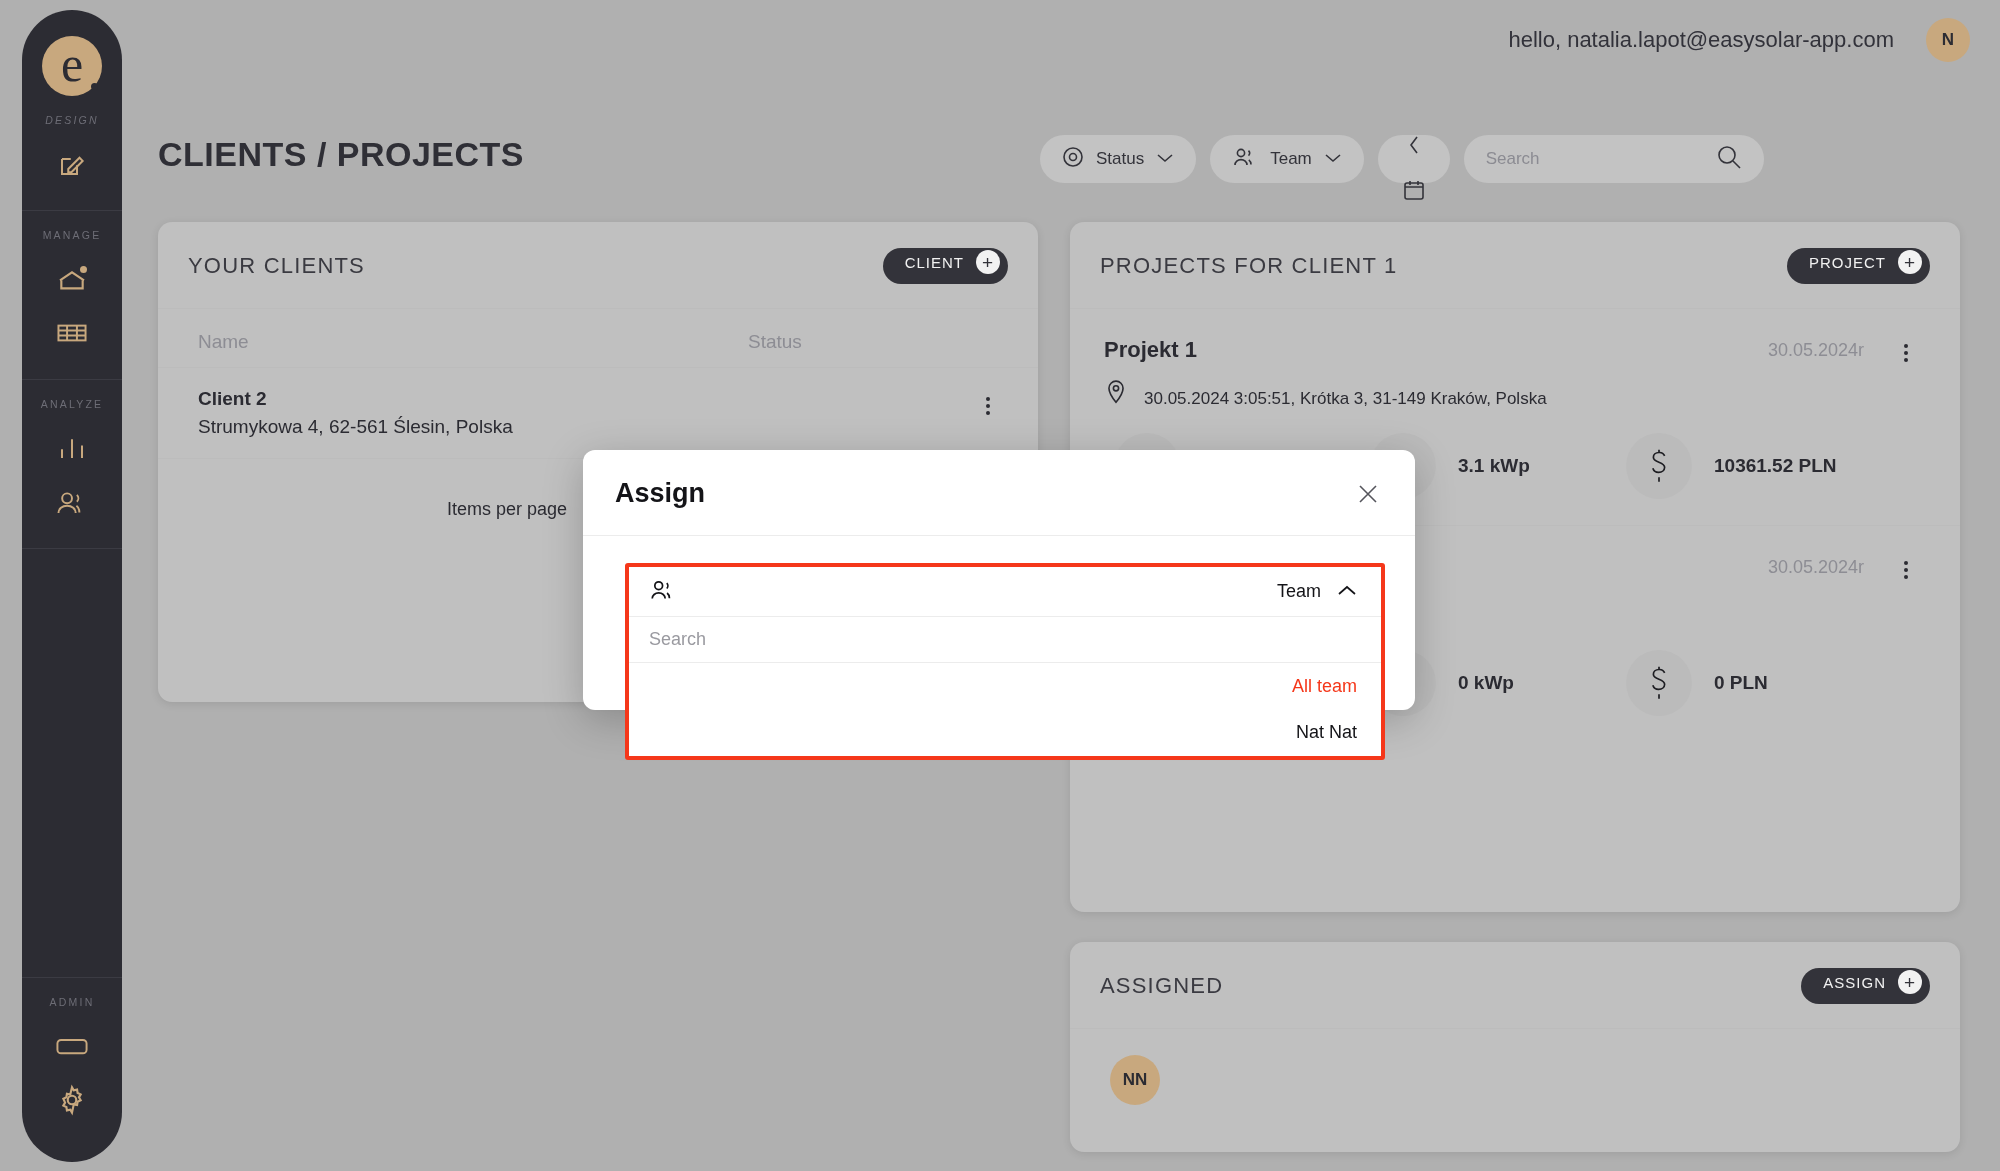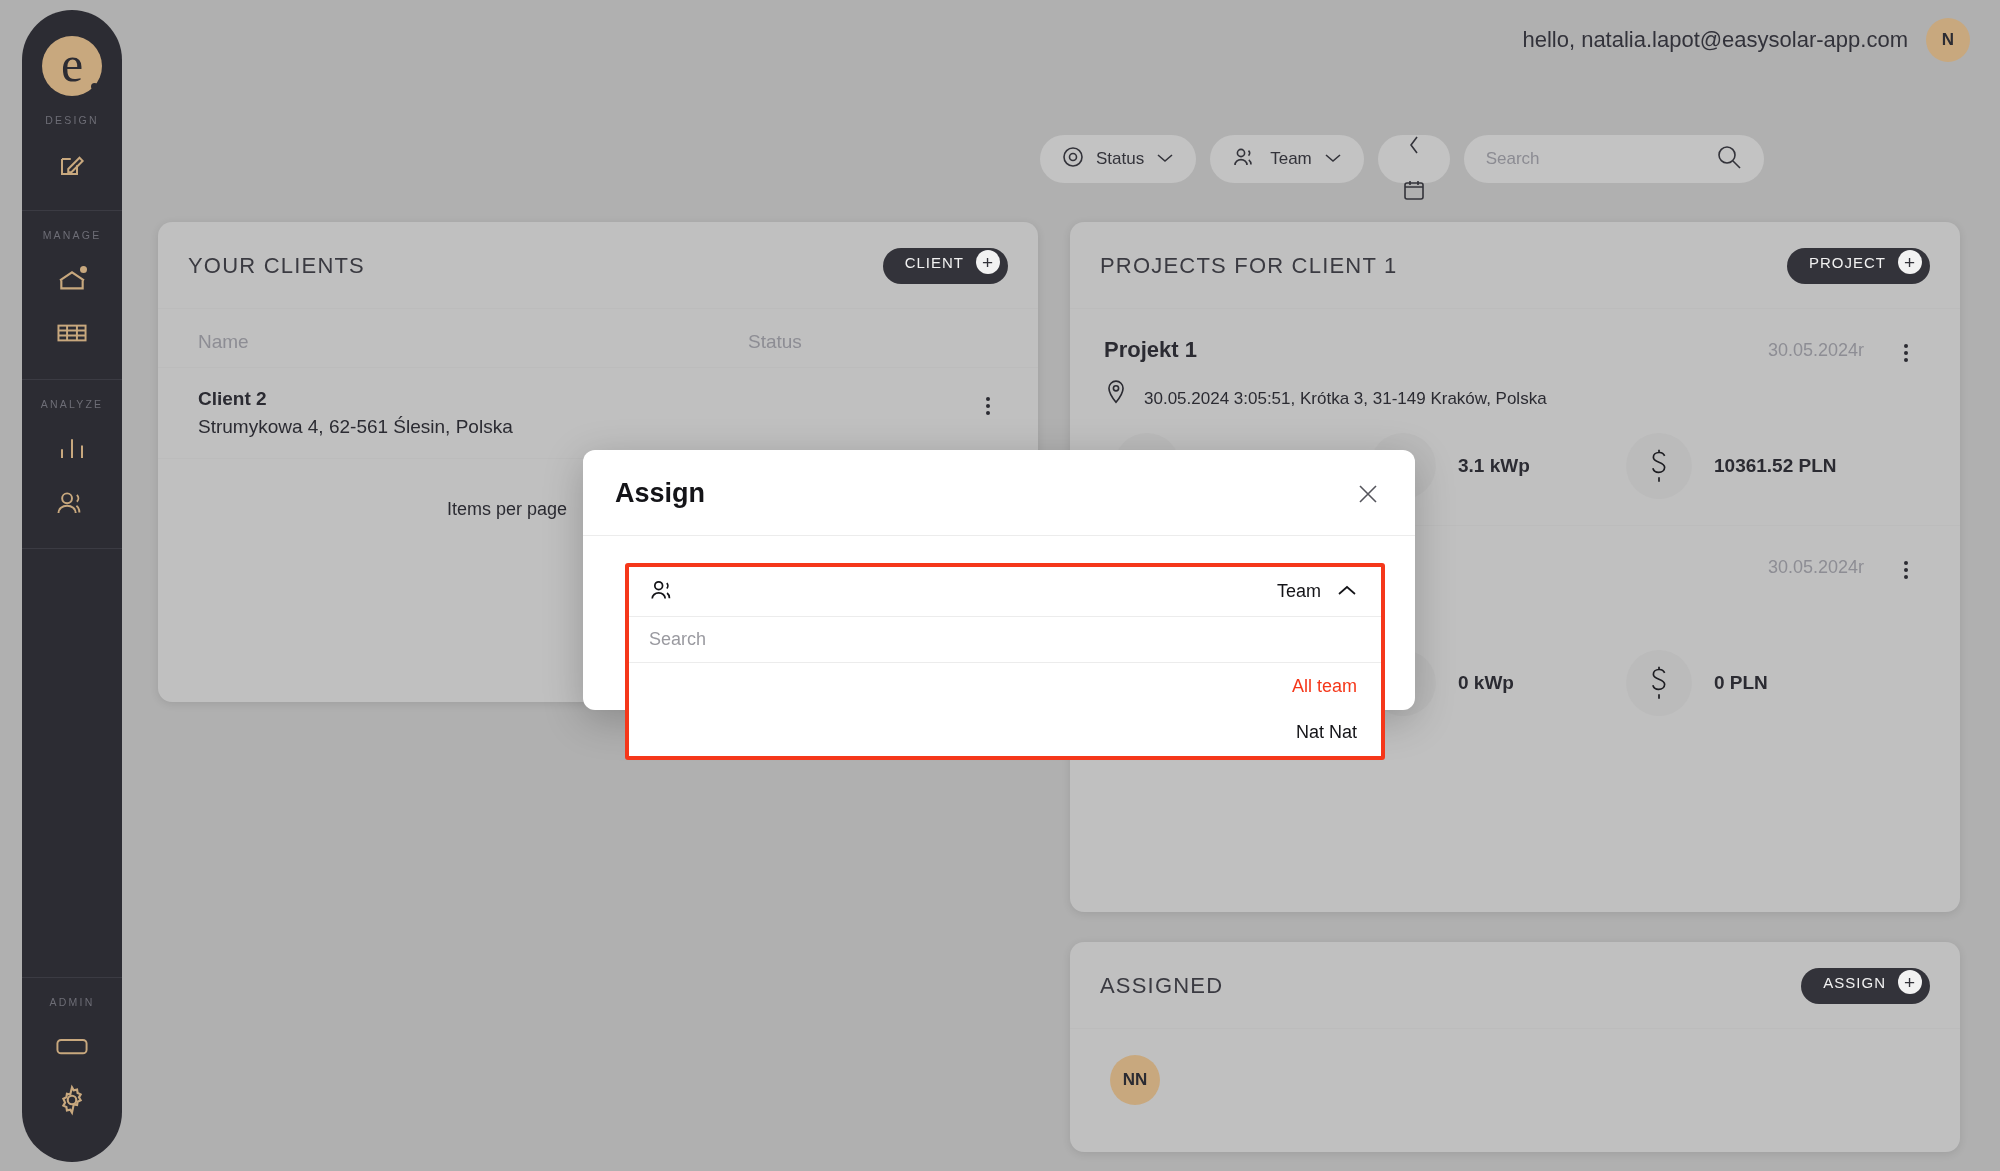--- a/index.html
+++ b/index.html
@@ -54,21 +54,21 @@
   .spacer-sec { flex: 1; border-top: 1px solid #3b3b43; width: 100%; }
   .admin-sec { border-top: 1px solid #3b3b43; padding-bottom: 30px; }
   .badge-dot {
     position: absolute; right: 7px; top: 9px;
     width: 7px; height: 7px; border-radius: 50%; background: #c8a87e;
   }
 
   
   .topbar {
     position: absolute; top: 18px; right: 30px;
-    display: flex; align-items: center; gap: 18px; text-align: center;
+    display: flex; align-items: center; gap: 32px; text-align: center;
   }
   .hello { font-size: 22px; color: #32323a; }
   .avatar-top {
     width: 44px; height: 44px; border-radius: 50%;
     background: #c8a87e; color: #2c2c33;
     display: flex; align-items: center; justify-content: center;
     font-size: 17px; font-weight: 700;
   }
 
   
@@ -246,21 +246,21 @@
 <div id="page-root">
 
   <div class="sidebar">
     <div class="logo-wrap">
       <div class="logo">
         <span class="e-glyph">e</span>
         <span class="dot"></span>
       </div>
     </div>
 
-    <div class="nav-sec" style="border-top:none;">
+    <div class="nav-sec" style="border-top:none;font-style:italic;">
       <div class="nav-label">DESIGN</div>
       <div class="nav-icon">
         <svg width="30" height="30" viewBox="0 0 24 24">
             <path d="M4 8v12h12V13"></path>
             <path d="M4 8h7"></path>
             <path d="M9 16l9-9 2.5 2.5-9 9H9v-2.5z"></path>
           </svg>
       </div>
     </div>
 
@@ -314,20 +314,21 @@
           </svg>
       </div>
     </div>
   </div>
 
   <div class="topbar">
     <div class="hello">hello, natalia.lapot@easysolar-app.com</div>
     <div class="avatar-top">N</div>
   </div>
 
+  <div class="page-title">CLIENTS / PROJECTS</div>
 
   <div class="filters">
     <div class="pill">
       <span>
         <svg width="22" height="22" viewBox="0 0 22 22">
             <circle cx="11" cy="11" r="9"></circle>
             <circle cx="11" cy="11" r="3.5"></circle>
           </svg>
       </span>
       <span>Status</span>

